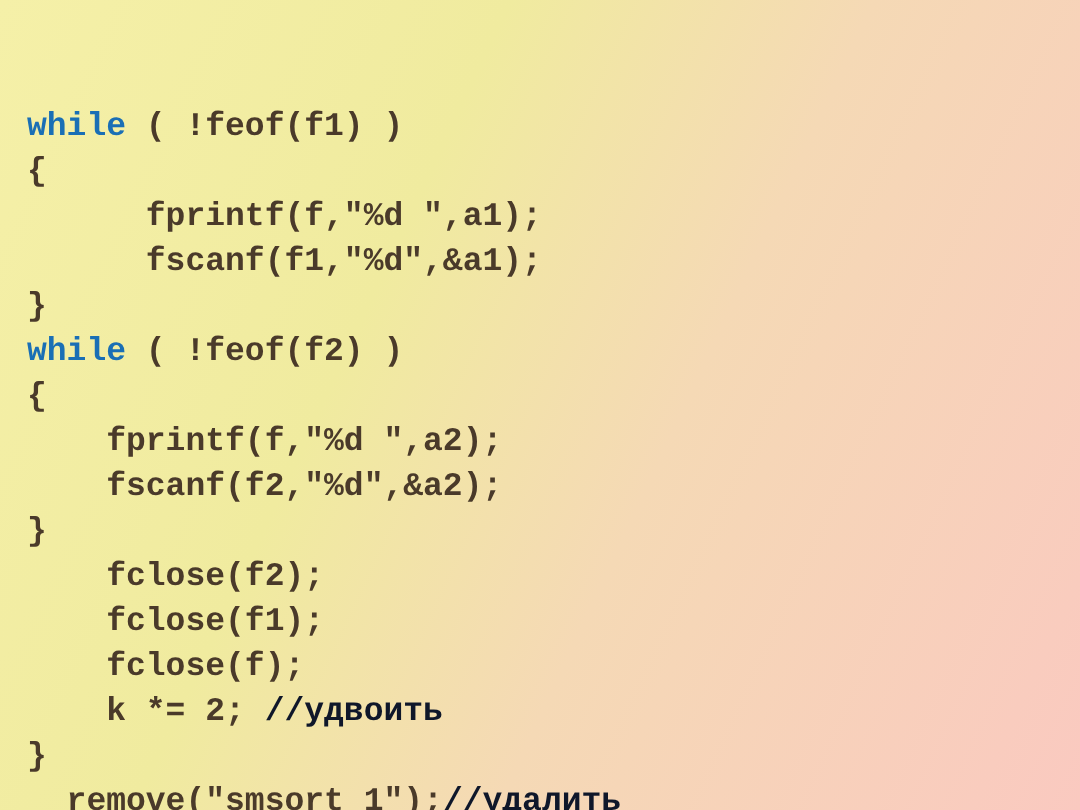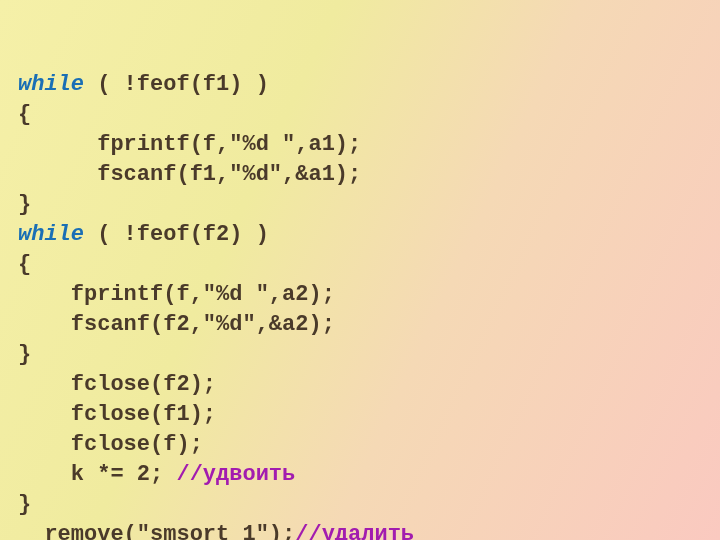--- a/index.html
+++ b/index.html
@@ -7,21 +7,21 @@
   body {
     background: linear-gradient(115deg, #f5f0a8 0%, #f0eb9f 35%, #f5d9b5 60%, #fac9c0 100%);
     font-family: "Courier New", Courier, monospace;
     font-size: 22px;
     font-weight: bold;
     line-height: 30px;
     padding: 10px 18px;
     color: #4a3a2a;
     white-space: pre;
   }
-  .kw { color: #1a6fb5; font-style: italic; }
-  .comment { color: #a21caf; }
+  .kw { color: #1a6fb5; }
+  .comment { color: #0f172a; }
   .line { display: block; }
 </style>
 </head>
 <body>
 
 <div><span class="line"><span class="kw">while</span><span> ( !feof(f1) )</span></span><span class="line">{</span><span class="line">      fprintf(f,"%d ",a1);</span><span class="line">      fscanf(f1,"%d",&amp;a1);</span><span class="line">}</span><span class="line"><span class="kw">while</span><span> ( !feof(f2) )</span></span><span class="line">{</span><span class="line">    fprintf(f,"%d ",a2);</span><span class="line">    fscanf(f2,"%d",&amp;a2);</span><span class="line">}</span><span class="line">    fclose(f2);</span><span class="line">    fclose(f1);</span><span class="line">    fclose(f);</span><span class="line"><span>    k *= 2;</span><span class="comment"> //удвоить</span></span><span class="line">}</span><span class="line"><span>  remove("smsort_1");</span><span class="comment">//удалить</span></span></div>
 
 
 </body></html>

